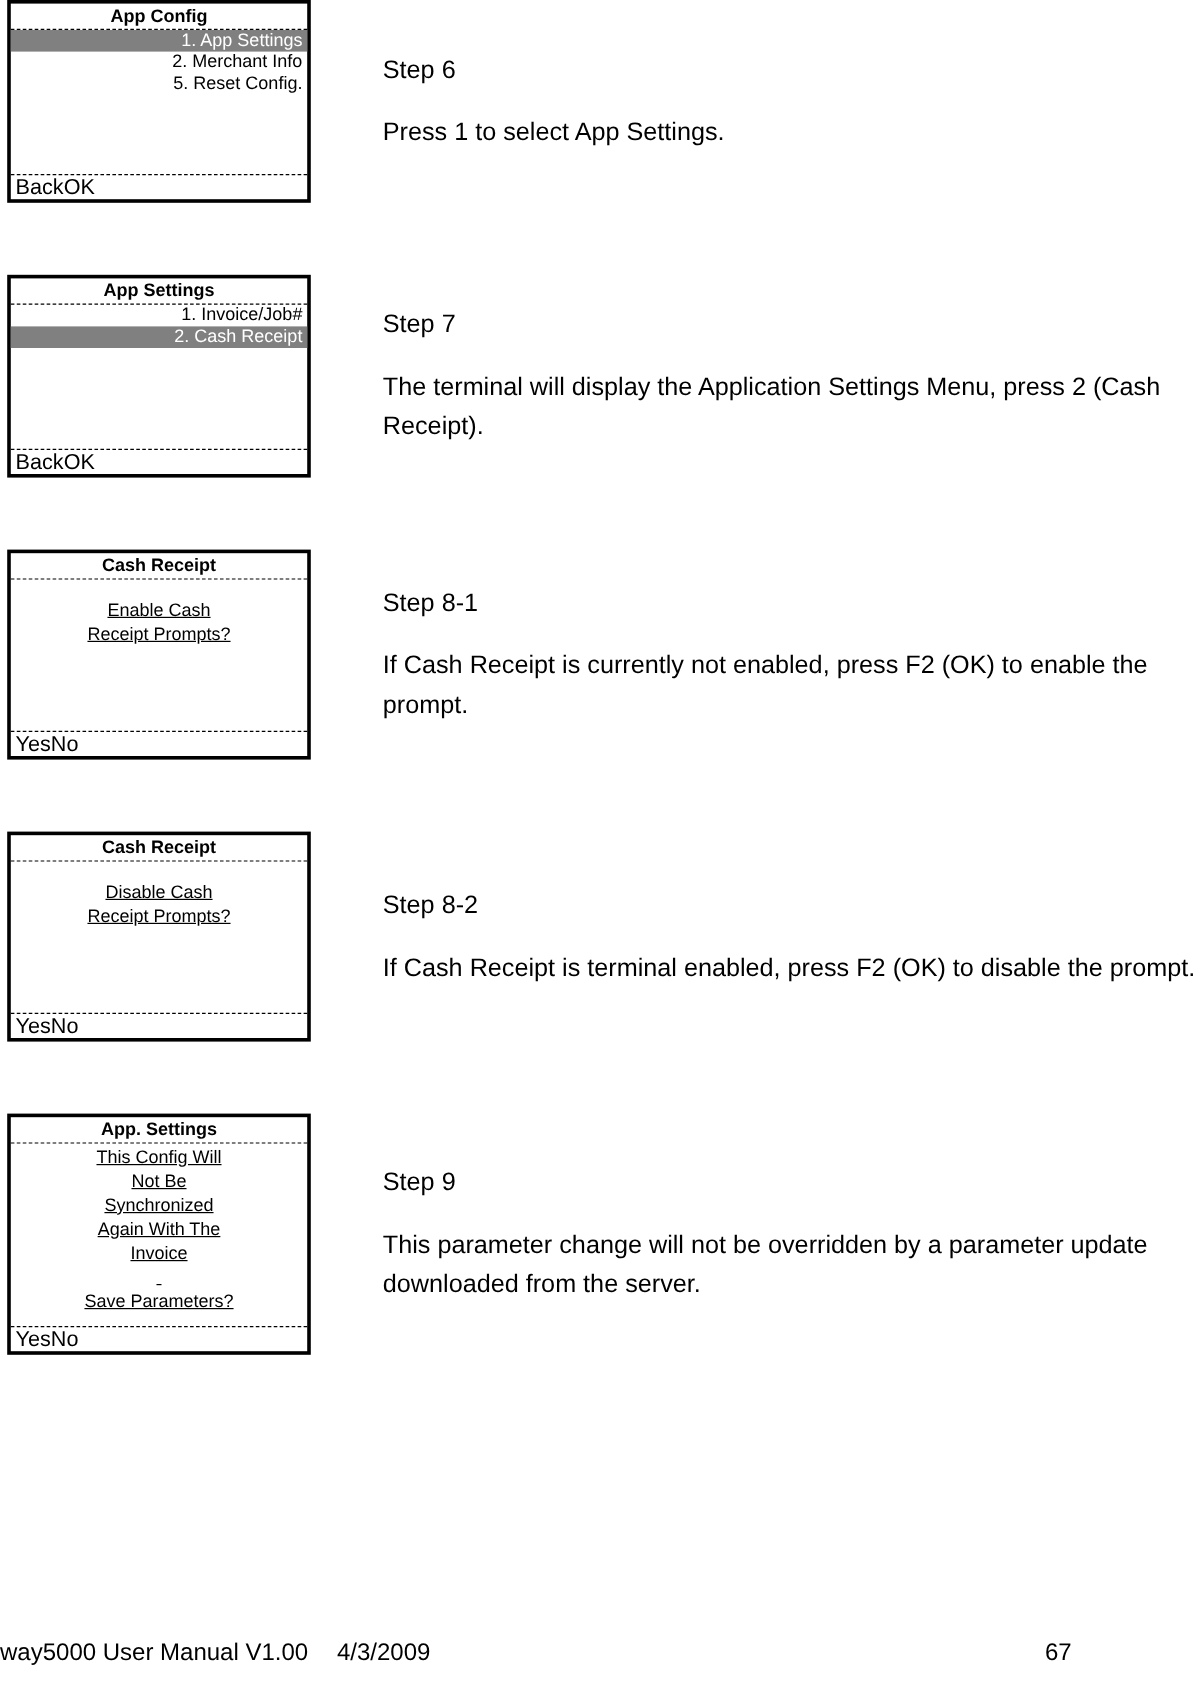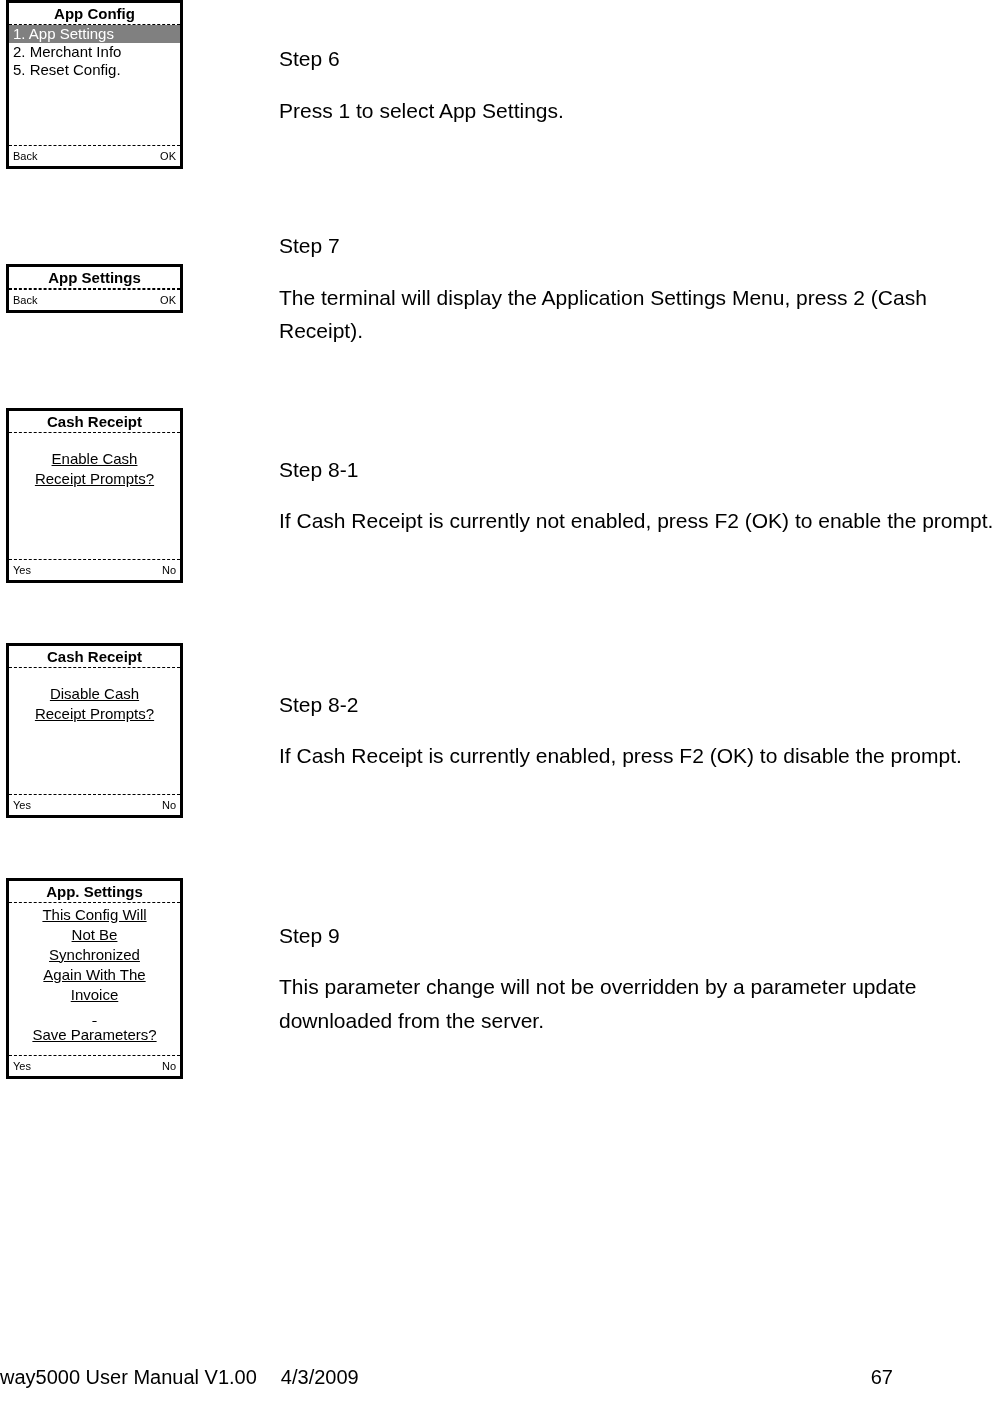--- a/index.html
+++ b/index.html
@@ -12,24 +12,24 @@
     background: #fff;
     color: #000;
   }
   .row {
     display: flex;
     align-items: center;
     margin-bottom: 60px;
   }
   .screen {
     border: 3px solid #000;
-    width: 177px;
+    width: 253px;
     box-sizing: border-box;
     margin-left: 6px;
-    margin-right: 96px;
+    margin-right: 60px;
     flex-shrink: 0;
   }
   .screen-title {
     text-align: center;
     font-weight: bold;
     font-size: 15px;
     padding: 2px 0;
     border-bottom: 1px dashed #000;
   }
   .screen-body {
@@ -39,35 +39,36 @@
   .menu-list .item {
     padding: 0 4px;
     line-height: 18px;
   }
   .menu-list .item.selected {
     background: #808080;
     color: #fff;
   }
   .screen-body .pad {
     min-height: 120px;
+    text-align: right;
   }
   .center-body {
     text-align: center;
     padding: 16px 8px 0 8px;
     min-height: 110px;
     text-decoration: underline;
   }
   .center-body .line {
     line-height: 20px;
   }
   .screen-footer {
     border-top: 1px dashed #000;
     display: flex;
-    justify-content: space-between;
-    font-size: 11px;
+    justify-content: flex-start;
+    font-size: 18px;
     padding: 0 4px;
     line-height: 20px;
   }
   .desc {
     font-size: 21px;
     line-height: 1.6;
     flex: 1;
   }
   .desc .step {
     margin-bottom: 18px;
@@ -112,20 +113,26 @@
         </div>
       </div>
       <div class="desc">
         <div class="step">Step 6</div>
         <div>Press 1 to select App Settings.</div>
       </div>
     </div>
     <div class="row">
       <div class="screen">
         <div class="screen-title">App Settings</div>
+        <div class="screen-body">
+          <div class="menu-list pad">
+            <div class="item">1. Invoice/Job#</div>
+            <div class="item selected">2. Cash Receipt</div>
+          </div>
+        </div>
         <div class="screen-footer">
           <span>Back</span>
           <span>OK</span>
         </div>
       </div>
       <div class="desc">
         <div class="step">Step 7</div>
         <div>The terminal will display the Application Settings Menu, press 2 (Cash Receipt).</div>
       </div>
     </div>
@@ -157,21 +164,21 @@
             <div class="line">Receipt Prompts?</div>
           </div>
         </div>
         <div class="screen-footer">
           <span>Yes</span>
           <span>No</span>
         </div>
       </div>
       <div class="desc">
         <div class="step">Step 8-2</div>
-        <div>If Cash Receipt is currently enabled, press F2 (OK) to disable the prompt.</div>
+        <div>If Cash Receipt is terminal enabled, press F2 (OK) to disable the prompt.</div>
       </div>
     </div>
     <div class="row">
       <div class="screen">
         <div class="screen-title">App. Settings</div>
         <div class="screen-body">
           <div class="center-body" style="padding-top: 2px; min-height: 150px;">
             <div class="line">This Config Will</div>
             <div class="line">Not Be</div>
             <div class="line">Synchronized</div>

